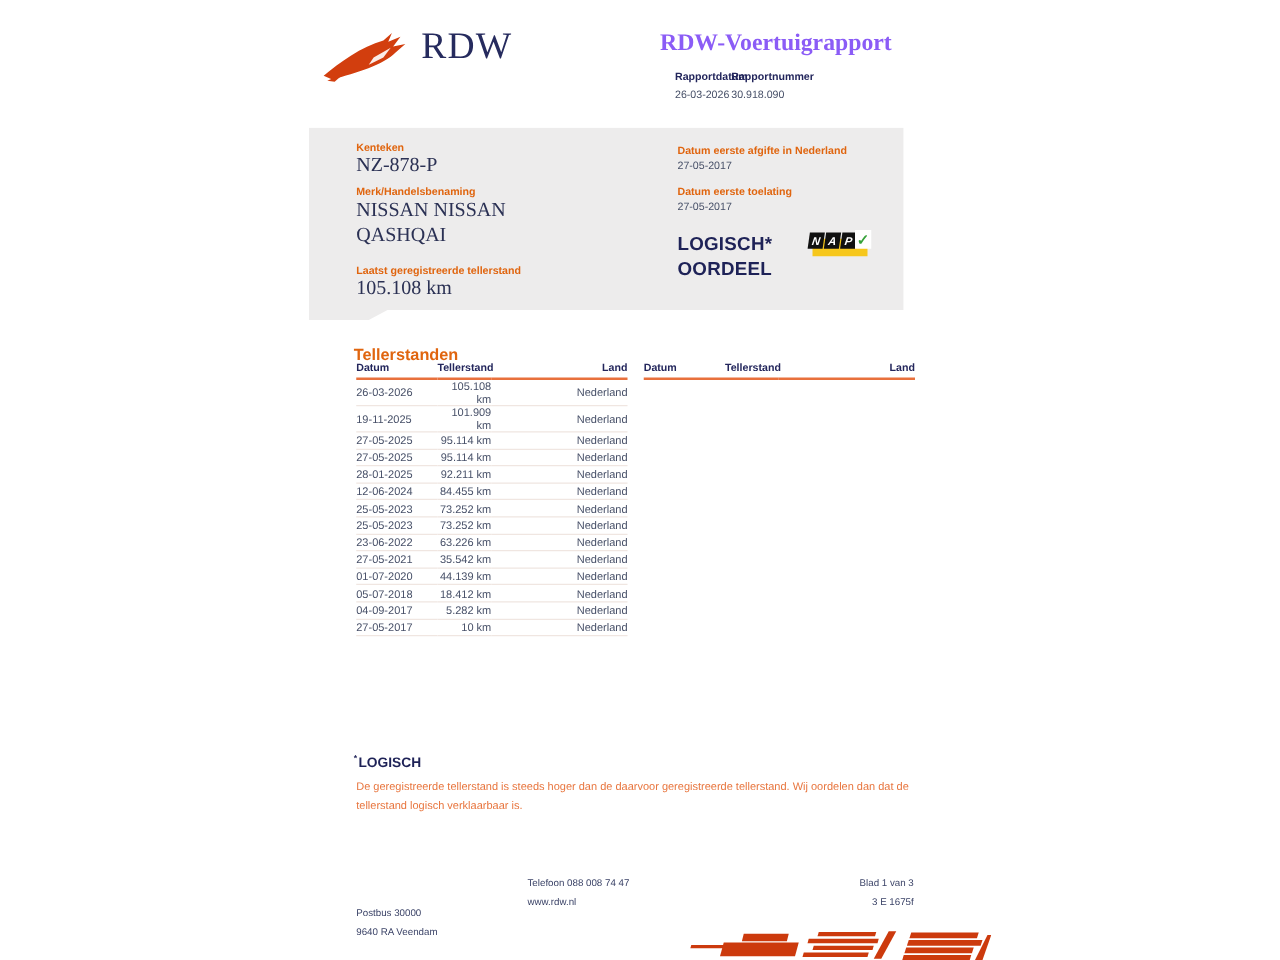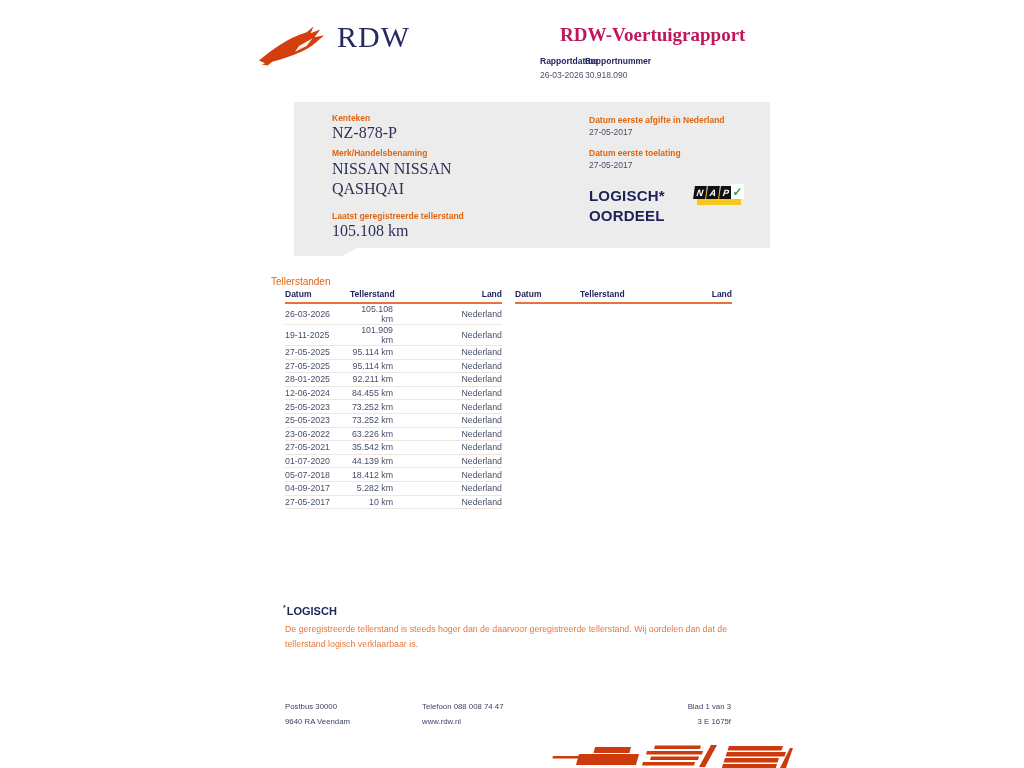--- a/index.html
+++ b/index.html
@@ -5,53 +5,53 @@
   * { margin:0; padding:0; box-sizing:border-box; }
   html,body { width:1024px; height:768px; background:#fff; overflow:hidden;
               font-family:"Liberation Sans", sans-serif; }
   .page { position:relative; width:1024px; height:768px; background:#fff;border-radius:17px; }
 
   
   .logo-swoosh { position:absolute; left:256px; top:24px; width:78px; height:42px; }
   .logo-text { position:absolute; left:337px; top:20px;
                font-family:"Liberation Serif", serif; font-size:30px; font-weight:400;
                color:#262b5e; letter-spacing:1px; }
-  .doc-title { position:absolute; left:560px; top:24px;
+  .doc-title { position:absolute; left:528px; top:24px;
                font-family:"Liberation Serif", serif; font-size:19px; font-weight:700;
-               color:#be185d; }
+               color:#8b5cf6; }
   .report-meta { position:absolute; left:540px; top:56px; display:flex; }
   .report-meta .col { display:flex; flex-direction:column; }
   .meta-label { font-size:8.5px; font-weight:700; color:#23265c; margin-bottom:4px; }
   .meta-value { font-size:8.5px; color:#475068; }
   .report-meta .col:first-child { width:45px; }
 
   
   .summary-box { position:absolute; left:247px; top:102px; width:476px; height:154px;
                  background:#edecec;
-                 clip-path:polygon(0 0,100% 0,100% 146px,63px 146px,48px 154px,0 154px);margin-left:47px; }
+                 clip-path:polygon(0 0,100% 0,100% 146px,63px 146px,48px 154px,0 154px); }
   .sb-label { position:absolute; font-size:8.5px; font-weight:700; color:#e0650f; }
   .sb-value { position:absolute; font-family:"Liberation Serif", serif; font-size:16px;
               color:#2b3154; }
   .sb-small { position:absolute; font-size:8.5px; color:#475068; }
   .oordeel { position:absolute; left:295px; top:84px; font-size:15px; font-weight:700;
              color:#1e2257; line-height:20px; letter-spacing:.2px; }
   
   .nap { position:absolute; left:400px; top:81px; width:50px; height:24px; }
   .nap-yellow { position:absolute; left:3px; top:8px; width:44px; height:14px; background:#f6c71c; }
   .nap-tile { position:absolute; top:3px; width:12px; height:13px; background:#111;
               transform:skewX(-8deg); color:#fff; font-size:9px; font-weight:700;
               font-style:italic; display:flex; align-items:center; justify-content:center; }
   .nap-n { left:0; } .nap-a { left:13px; } .nap-p { left:26px; }
   .nap-check { position:absolute; left:37px; top:1px; width:13px; height:15px; background:#fff;
                display:flex; align-items:center; justify-content:center;
                color:#36a23a; font-size:12px; font-weight:700; }
 
   
-  .section-title { position:absolute; left:271px; top:276px; font-size:10px;
-                   font-weight:400; color:#e0650f; }
+  .section-title { position:absolute; left:283px; top:276px; font-size:13px;
+                   font-weight:700; color:#e0650f; }
   table.tstable { position:absolute; top:289px; width:217px; border-collapse:collapse;
                   table-layout:fixed; }
   .t-left { left:285px; } .t-right { left:515px; }
   .tstable col.c1 { width:65px; } .tstable col.c2 { width:43px; }
   .tstable th { font-size:8.5px; font-weight:700; color:#23265c; text-align:left;
                 padding:0 0 3px 0; border-bottom:2px solid #e8703c;margin-top:16px; }
   .tstable th.num { text-align:left; }
   .tstable th.right { text-align:right; }
   .tstable td { font-size:8.8px; color:#475068; height:13.6px;
                 border-bottom:1px solid #f0e6e1; padding:0; }
@@ -61,21 +61,21 @@
   
   .footnote-title { position:absolute; left:283px; top:604px; font-size:11px;
                     font-weight:700; color:#1e2257; }
   .footnote-title sup { font-size:7px; vertical-align:super; margin-right:1px; }
   .footnote-text { position:absolute; left:285px; top:622px; width:450px;
                    font-size:8.8px; line-height:14.5px; color:#e8763f; }
 
   
   .footer-col { position:absolute; top:699px; font-size:7.8px; color:#3c4468;
                 line-height:15px; }
-  .f-addr { left:285px; } .f-contact { left:422px; }
+  .f-addr { left:285px;margin-top:24px; } .f-contact { left:422px; }
   .f-page { left:620px; width:111px; text-align:right; }
 
   
   .stripes { position:absolute; left:543px; top:744px; width:250px; height:24px; }
 </style>
 </head>
 <body>
 
 <div class="page">
 

